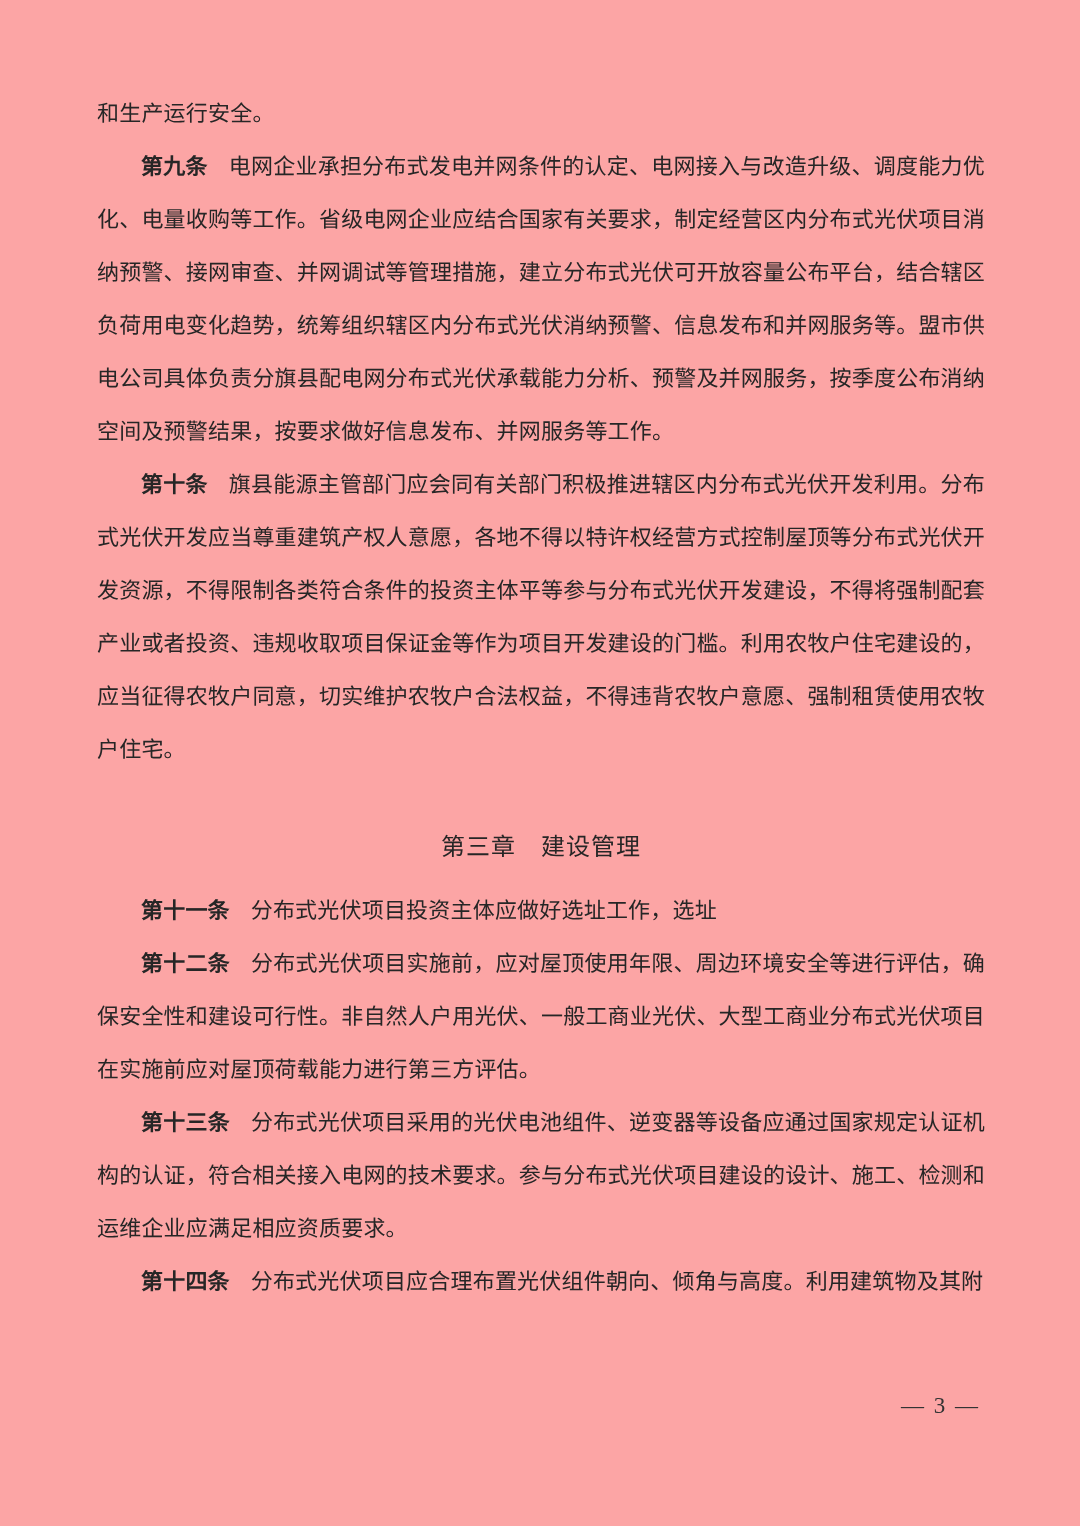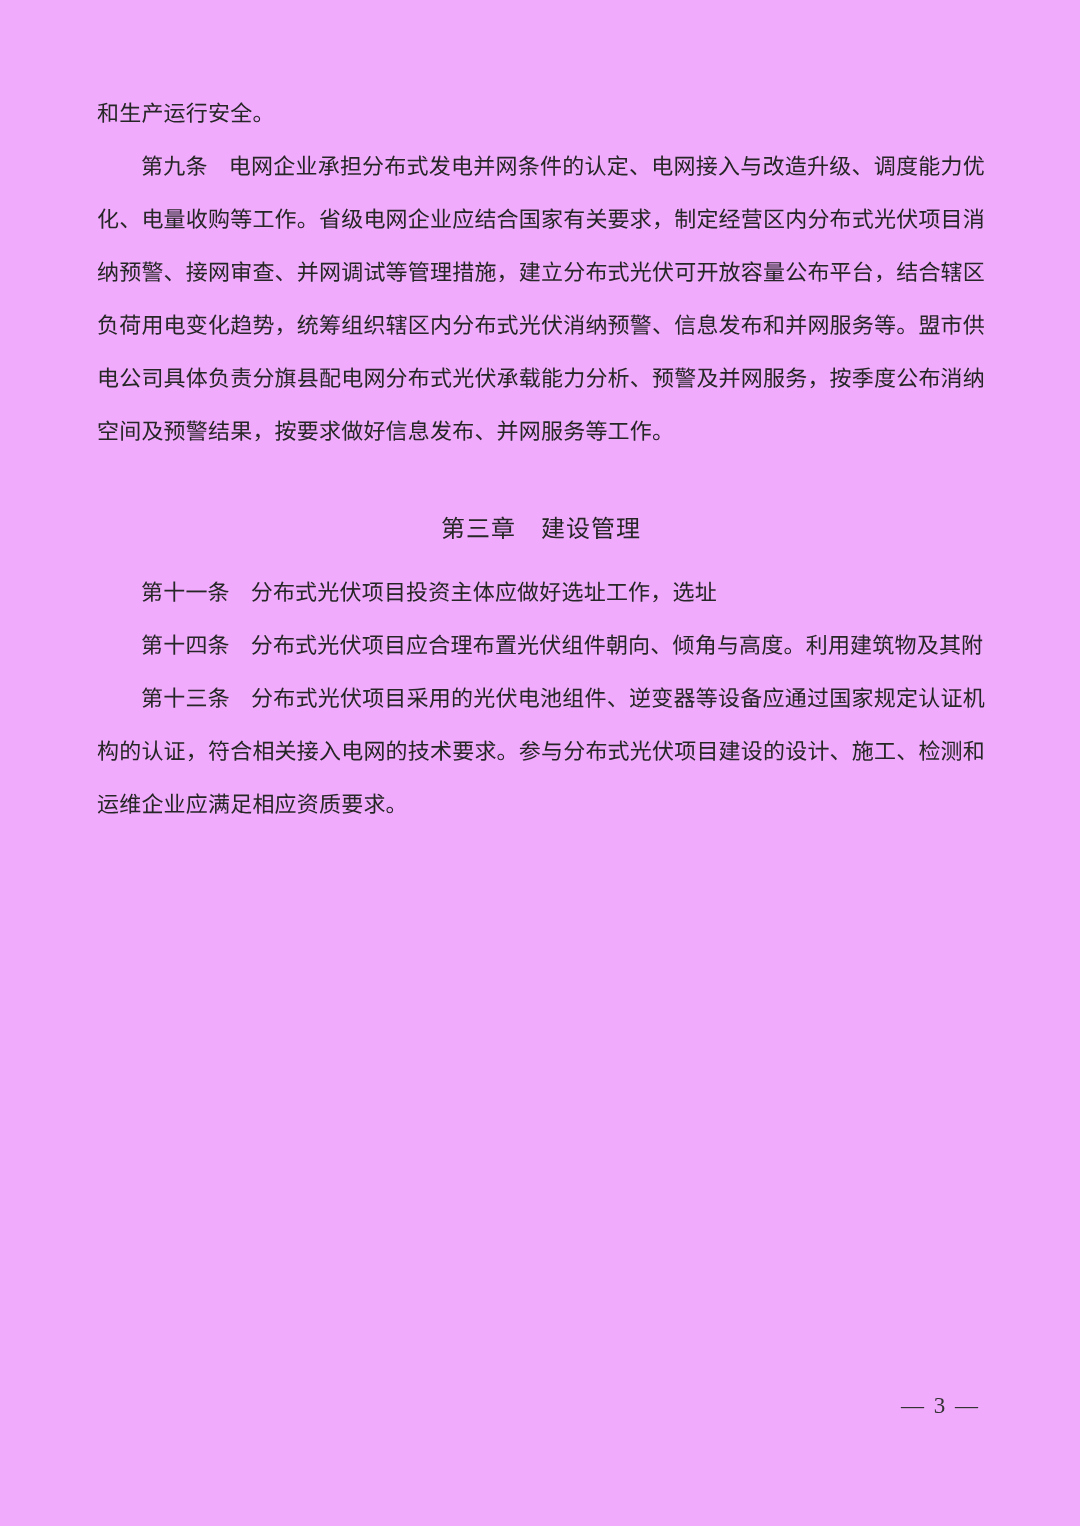--- a/index.html
+++ b/index.html
@@ -4,21 +4,21 @@
 <style>
   html, body {
     margin: 0;
     padding: 0;
     background: #ffffff;
   }
   .page {
     position: relative;
     width: 1080px;
     height: 1526px;
-    background: #f0abfc;
+    background: #fca5a5;
     overflow: hidden;
     font-family: "Liberation Sans", "DejaVu Sans", sans-serif;
     color: #262626;
   }
   .doc-body {
     position: absolute;
     left: 97px;
     top: 87px;
     width: 888px;
   }
@@ -28,21 +28,21 @@
     line-height: 53px;
     text-align: justify;
     text-justify: inter-character;
     text-align-last: left;
     letter-spacing: 0.2px;
   }
   .para.indent {
     text-indent: 2em;
   }
   .article-label {
-    font-weight: 400;
+    font-weight: 700;
     margin-right: 0.95em;
   }
   .chapter-heading {
     margin: 42px 0 8px 0;
     font-size: 24px;
     font-weight: 400;
     line-height: 58px;
     text-align: center;
     letter-spacing: 1px;
   }
@@ -57,19 +57,21 @@
     white-space: nowrap;
   }
 </style>
 </head>
 <body>
 
 <div class="page">
   <div class="doc-body" id="doc-body">
       <p class="para">和生产运行安全。</p>
       <p class="para indent"><span class="article-label">第九条</span><span>电网企业承担分布式发电并网条件的认定、电网接入与改造升级、调度能力优化、电量收购等工作。省级电网企业应结合国家有关要求，制定经营区内分布式光伏项目消纳预警、接网审查、并网调试等管理措施，建立分布式光伏可开放容量公布平台，结合辖区负荷用电变化趋势，统筹组织辖区内分布式光伏消纳预警、信息发布和并网服务等。盟市供电公司具体负责分旗县配电网分布式光伏承载能力分析、预警及并网服务，按季度公布消纳空间及预警结果，按要求做好信息发布、并网服务等工作。</span></p>
+      <p class="para indent"><span class="article-label">第十条</span><span>旗县能源主管部门应会同有关部门积极推进辖区内分布式光伏开发利用。分布式光伏开发应当尊重建筑产权人意愿，各地不得以特许权经营方式控制屋顶等分布式光伏开发资源，不得限制各类符合条件的投资主体平等参与分布式光伏开发建设，不得将强制配套产业或者投资、违规收取项目保证金等作为项目开发建设的门槛。利用农牧户住宅建设的，应当征得农牧户同意，切实维护农牧户合法权益，不得违背农牧户意愿、强制租赁使用农牧户住宅。</span></p>
       <h2 class="chapter-heading">第三章　建设管理</h2>
       <p class="para indent"><span class="article-label">第十一条</span><span>分布式光伏项目投资主体应做好选址工作，选址</span></p>
+      <p class="para indent"><span class="article-label">第十二条</span><span>分布式光伏项目实施前，应对屋顶使用年限、周边环境安全等进行评估，确保安全性和建设可行性。非自然人户用光伏、一般工商业光伏、大型工商业分布式光伏项目在实施前应对屋顶荷载能力进行第三方评估。</span></p>
+      <p class="para indent"><span class="article-label">第十三条</span><span>分布式光伏项目采用的光伏电池组件、逆变器等设备应通过国家规定认证机构的认证，符合相关接入电网的技术要求。参与分布式光伏项目建设的设计、施工、检测和运维企业应满足相应资质要求。</span></p>
       <p class="para indent"><span class="article-label">第十四条</span><span>分布式光伏项目应合理布置光伏组件朝向、倾角与高度。利用建筑物及其附</span></p>
-      <p class="para indent"><span class="article-label">第十三条</span><span>分布式光伏项目采用的光伏电池组件、逆变器等设备应通过国家规定认证机构的认证，符合相关接入电网的技术要求。参与分布式光伏项目建设的设计、施工、检测和运维企业应满足相应资质要求。</span></p>
     </div>
   <div class="page-number">— 3 —</div>
 </div>
 
 </body></html>

